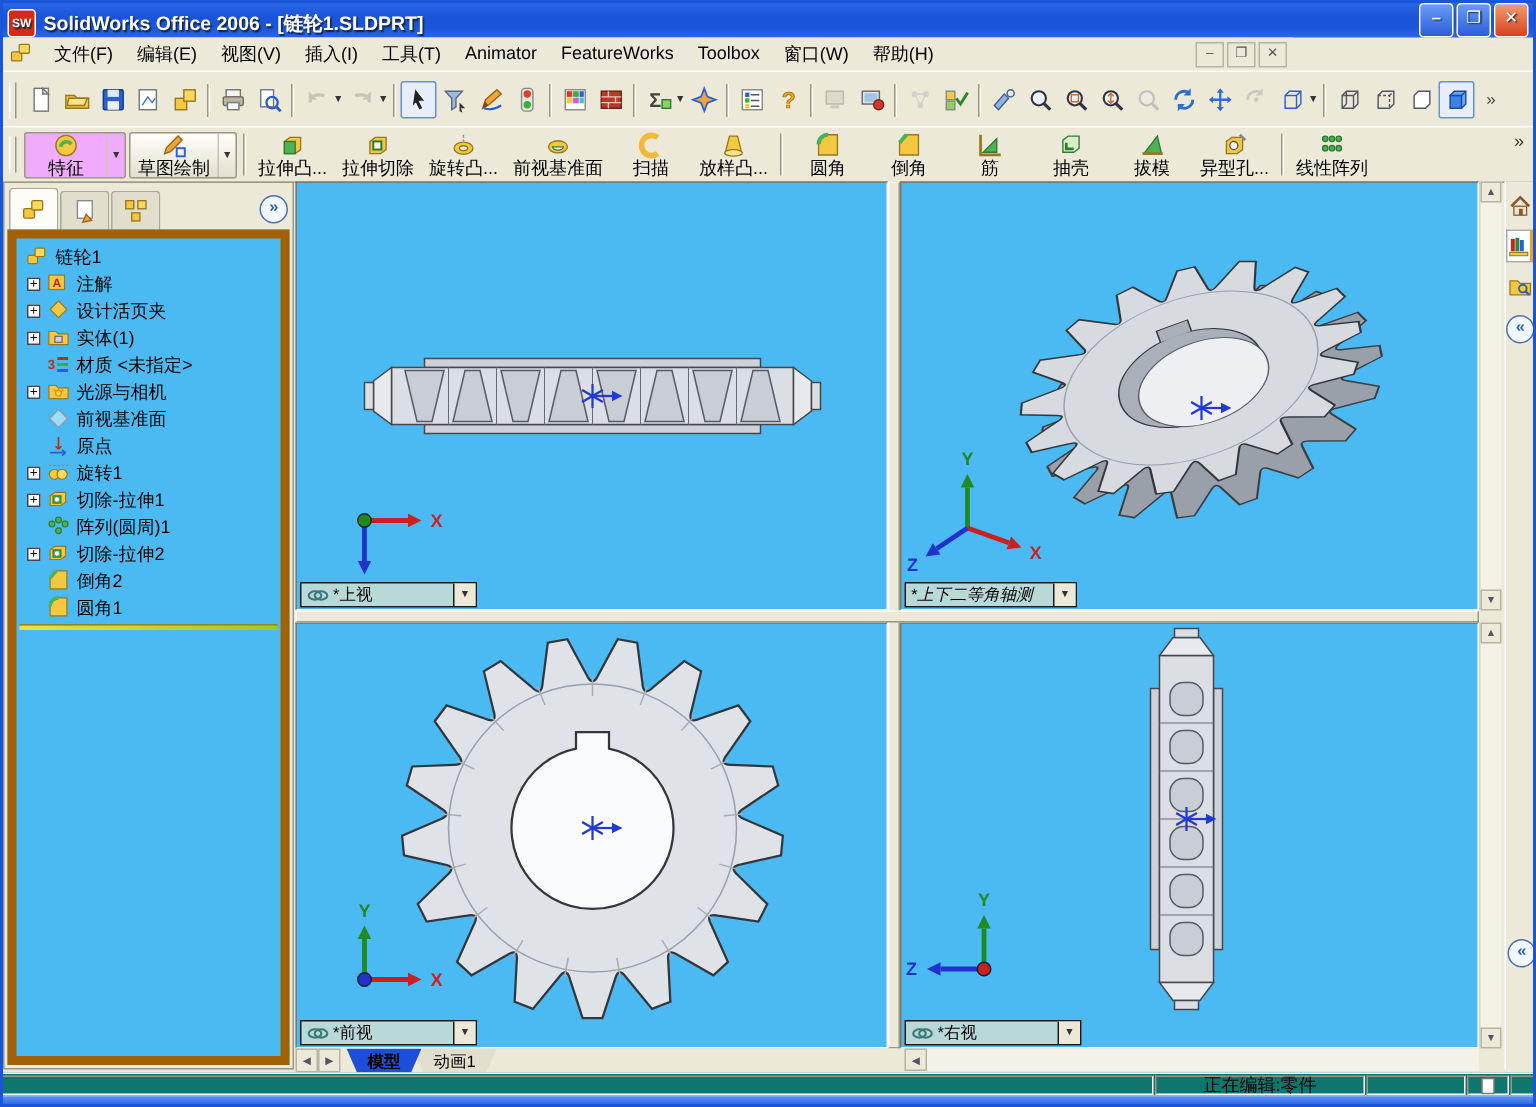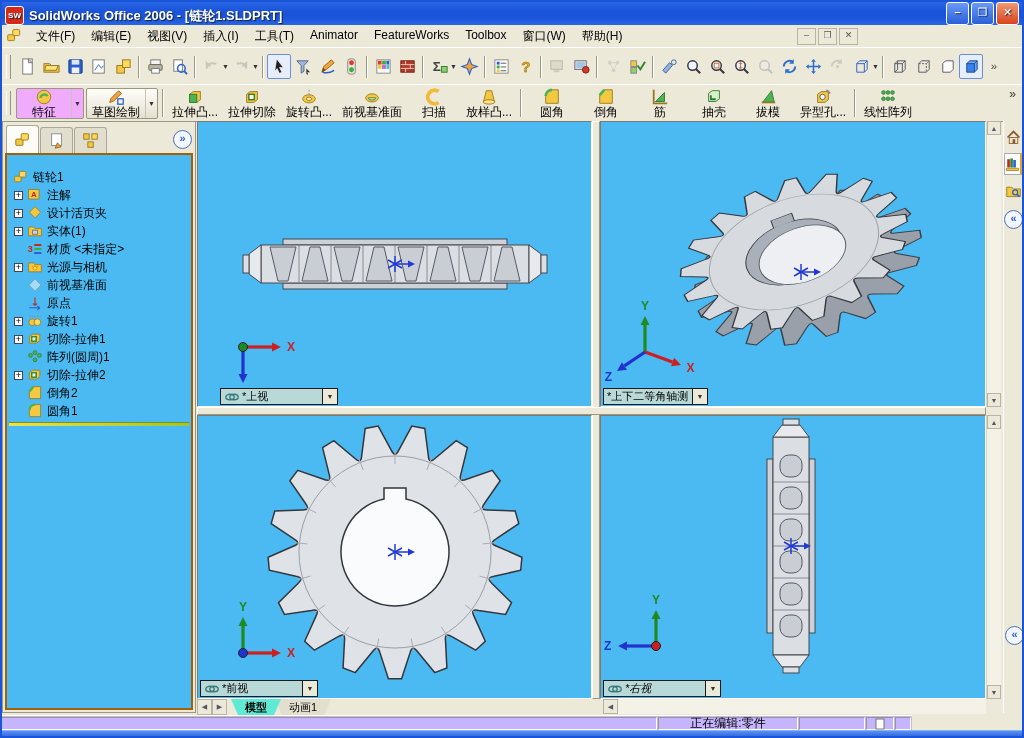--- a/index.html
+++ b/index.html
@@ -57,22 +57,22 @@
   
   .lp{left:2px;top:121px;width:194px;height:592px;background:#ece9d8;border:1px solid #9a9784;box-sizing:border-box}
   .lp-tabs{height:30px;display:flex;align-items:flex-end;padding:2px 3px 0 3px}
   .lp-tab{width:31px;height:26px;display:flex;align-items:center;justify-content:center;
     border:1px solid #aca899;border-bottom:none;border-radius:3px 3px 0 0;background:#e2decd;margin-right:1px}
   .lp-tab.active{background:#fdfcf6;height:28px}
   .lp-tab svg{width:18px;height:18px}
   .round-btn{width:17px;height:17px;border-radius:50%;border:1px solid #4a6fb8;color:#2a5fd0;background:#f2f7ff;
     font-size:11px;line-height:15px;text-align:center;font-weight:bold}
   .lp-collapse{margin-left:auto;align-self:center}
-  .tree{position:absolute;top:31px;left:2px;right:2px;bottom:2px;background:#4bbaf2;border:2px solid #a16207;
-    overflow:hidden;font-size:12px;color:#000;padding-top:13px}
+  .tree{position:absolute;top:31px;left:2px;right:2px;bottom:2px;background:#4bbaf2;border:6px solid #a16207;
+    overflow:hidden;font-size:12px;color:#000;padding-top:3px}
   .trow{display:flex;align-items:center;height:18px;white-space:nowrap}
   .texp{width:9px;height:9px;box-sizing:border-box;border:1px solid #445;background:#fff;font-size:9px;
     line-height:6px;text-align:center;margin:0 4px 0 7px;flex:none}
   .tnoexp{width:20px;flex:none}
   .tico{width:16px;height:16px;margin-right:4px;flex:none}
   .rollback{height:3px;margin:2px 2px 0 2px;background:linear-gradient(90deg,#e8e44a,#9ac82a);border-top:1px solid #8a8a20}
 
   
   .pane{position:absolute;background:#4bbaf2;border:1px solid #7a7a72;border-right-color:#fff;border-bottom-color:#fff;box-sizing:border-box}
   .pane svg.scene{width:100%;height:100%}
@@ -92,22 +92,22 @@
   .hbtn{width:15px;height:100%;background:#ece9d8;border:1px solid #b8b4a4;box-sizing:border-box;
     font-size:7px;color:#556;display:flex;align-items:center;justify-content:center}
 
   
   .btr{left:197px;top:699px;width:789px;height:16px;background:#ece9d8;position:absolute}
   .tabarrows{position:absolute;left:0;top:0;height:16px;display:flex}
   .tabs{position:absolute;left:34px;top:0;height:16px;display:flex;font-size:11px}
   .sheet-tab{padding:1px 14px;margin-right:-6px;background:#e2dfce;
     clip-path:polygon(7px 0,calc(100% - 7px) 0,100% 100%,0 100%);
     clip-path:polygon(0 0,100% 0,calc(100% - 7px) 100%,7px 100%)}
-  .sheet-tab.active{background:#5eead4;font-weight:bold;z-index:2}
-  .statusbar{left:0;top:715px;width:912px;height:15px;background:#c4b5fd;border-top:1px solid #fff;
+  .sheet-tab.active{background:#1d4ed8;font-weight:bold;z-index:2}
+  .statusbar{left:0;top:715px;width:1024px;height:15px;background:#0f766e;border-top:1px solid #fff;
     display:flex;align-items:stretch;font-size:12px;position:absolute}
   .seg{border:1px solid;border-color:#9a9784 #fff #fff #9a9784;margin:1px 1px 1px 0;display:flex;
     align-items:center;justify-content:center;box-sizing:border-box}
   .taskbar{left:0;top:730px;width:1024px;height:8px;position:absolute;
     background:linear-gradient(#5a92f4,#1a54d8);border-top:1px solid #8ab0f8}
 
   
   .tp{left:1003px;top:121px;width:19px;height:592px;background:#ece9d8;border-left:1px solid #fff;position:absolute}
   .tp-icon{width:19px;height:22px;display:flex;align-items:center;justify-content:center;margin-top:5px}
   .tp-icon svg{width:17px;height:17px}
@@ -780,21 +780,21 @@
       <g font-weight="bold" font-size="12">
         <line x1="45" y1="225" x2="74.0" y2="225.0" stroke="#cc1f1f" stroke-width="3.2"></line>
         <polygon points="83,225 74.0,229.5 74.0,220.5" fill="#cc1f1f"></polygon>
         <text x="89" y="229" fill="#cc1f1f">X</text>
         <line x1="45" y1="225" x2="45.0" y2="252.0" stroke="#2233cc" stroke-width="3.2"></line>
         <polygon points="45,261 40.5,252.0 49.5,252.0" fill="#2233cc"></polygon>
         <text x="41" y="275" fill="#2233cc">Z</text>
         <circle cx="45" cy="225" r="4.5" fill="#1f8a1f" stroke="#123" stroke-width="1"></circle>
       </g>
     </svg>
-<div class="vlabel" style="width: 118px; margin-left: 20px;">
+<div class="vlabel" style="width: 118px;">
       <span class="chain">
         <svg viewBox="0 0 16 12" width="16" height="12">
           <ellipse cx="6" cy="6" rx="4.2" ry="2.8" fill="none" stroke="#3a7a7a" stroke-width="1.4"></ellipse>
           <ellipse cx="10" cy="6" rx="4.2" ry="2.8" fill="none" stroke="#3a7a7a" stroke-width="1.4"></ellipse>
         </svg>
       </span>
       <span class="vtext">*上视</span>
       <span class="vdrop">▼</span>
     </div>
   </div>
@@ -822,21 +822,21 @@
         <polygon points="44,194 48.5,203.0 39.5,203.0" fill="#1f8a1f"></polygon>
         <text x="40" y="188" fill="#1f8a1f">Y</text>
         <line x1="44" y1="230" x2="71.5" y2="239.9" stroke="#cc1f1f" stroke-width="3.2"></line>
         <polygon points="80,243 70.0,244.2 73.1,235.7" fill="#cc1f1f"></polygon>
         <text x="85.40553899691696" y="250.39644463777557" fill="#cc1f1f">X</text>
         <line x1="44" y1="230" x2="23.4" y2="243.9" stroke="#2233cc" stroke-width="3.2"></line>
         <polygon points="16,249 20.9,240.2 26.0,247.7" fill="#2233cc"></polygon>
         <text x="3.725242256082417" y="258.61501418337264" fill="#2233cc">Z</text>
       </g>
     </svg>
-<div class="vlabel" style="width: 105px;">
+<div class="vlabel" style="width: 115px; font-style: italic;">
       <span class="vtext">*上下二等角轴测</span>
       <span class="vdrop">▼</span>
     </div>
   </div>
 <div class="pane" id="pane2" style="left:197px;top:415px;width:395px;height:284px">
   <svg class="scene" id="scene2" viewBox="0 0 393 282">
       <path d="M200.8,34.1 L213.8,10.1 L226.8,12.5 L230.3,39.6Q230.9 48.5 237.3 42.3L237.3,42.3 L258.2,24.7 L269.4,31.6 L262.9,58.1Q260.2 66.7 268.5 63.2L268.5,63.2 L294.3,54.3 L302.2,64.8 L286.6,87.2Q281.0 94.2 289.9 93.9L289.9,93.9 L317.2,95.0 L320.8,107.6 L298.1,122.8Q290.4 127.3 298.8 130.3L298.8,130.3 L323.9,141.2 L322.7,154.2 L296.1,160.3Q287.3 161.7 294.0 167.5L294.0,167.5 L313.5,186.7 L307.6,198.4 L280.6,194.4Q271.9 192.6 276.1 200.4L276.1,200.4 L287.3,225.3 L277.6,234.2 L253.9,220.7Q246.4 215.8 247.5 224.6L247.5,224.6 L248.9,251.9 L236.7,256.6 L219.4,235.5Q214.2 228.2 212.0 236.9L212.0,236.9 L203.6,262.8 L190.4,262.8 L182.0,236.9Q179.8 228.2 174.6 235.5L174.6,235.5 L157.3,256.6 L145.1,251.9 L146.5,224.6Q147.6 215.8 140.1 220.7L140.1,220.7 L116.4,234.2 L106.7,225.3 L117.9,200.4Q122.1 192.6 113.4 194.4L113.4,194.4 L86.4,198.4 L80.5,186.7 L100.0,167.5Q106.7 161.7 97.9 160.3L97.9,160.3 L71.3,154.2 L70.1,141.2 L95.2,130.3Q103.6 127.3 95.9 122.8L95.9,122.8 L73.2,107.6 L76.8,95.0 L104.1,93.9Q113.0 94.2 107.4 87.2L107.4,87.2 L91.8,64.8 L99.7,54.3 L125.5,63.2Q133.8 66.7 131.1 58.1L131.1,58.1 L124.6,31.6 L135.8,24.7 L156.7,42.3Q163.1 48.5 163.7 39.6L163.7,39.6 L167.2,12.5 L180.2,10.1 L193.2,34.1Q197.0 42.2 200.8 34.1Z" fill="#dfe2e6" stroke="#33373d" stroke-width="1.5"></path>
       <circle cx="197" cy="136" r="96" fill="none" stroke="#9aa0a8"></circle>
       <line x1="233.5" y1="41.8" x2="228.8" y2="53.9" stroke="#a8adb4"></line>
       <line x1="265.0" y1="61.4" x2="256.3" y2="71.0" stroke="#a8adb4"></line>
@@ -916,21 +916,21 @@
       <g font-weight="bold" font-size="12">
         <line x1="55" y1="230" x2="55.0" y2="203.0" stroke="#1f8a1f" stroke-width="3.2"></line>
         <polygon points="55,194 59.5,203.0 50.5,203.0" fill="#1f8a1f"></polygon>
         <text x="51" y="188" fill="#1f8a1f">Y</text>
         <line x1="55" y1="230" x2="26.0" y2="230.0" stroke="#2233cc" stroke-width="3.2"></line>
         <polygon points="17,230 26.0,225.5 26.0,234.5" fill="#2233cc"></polygon>
         <text x="3" y="234" fill="#2233cc">Z</text>
         <circle cx="55" cy="230" r="4.5" fill="#cc1f1f" stroke="#123" stroke-width="1"></circle>
       </g>
     </svg>
-<div class="vlabel" style="width: 118px; font-style: italic;">
+<div class="vlabel" style="width: 118px;">
       <span class="chain">
         <svg viewBox="0 0 16 12" width="16" height="12">
           <ellipse cx="6" cy="6" rx="4.2" ry="2.8" fill="none" stroke="#3a7a7a" stroke-width="1.4"></ellipse>
           <ellipse cx="10" cy="6" rx="4.2" ry="2.8" fill="none" stroke="#3a7a7a" stroke-width="1.4"></ellipse>
         </svg>
       </span>
       <span class="vtext">*右视</span>
       <span class="vdrop">▼</span>
     </div>
   </div>

